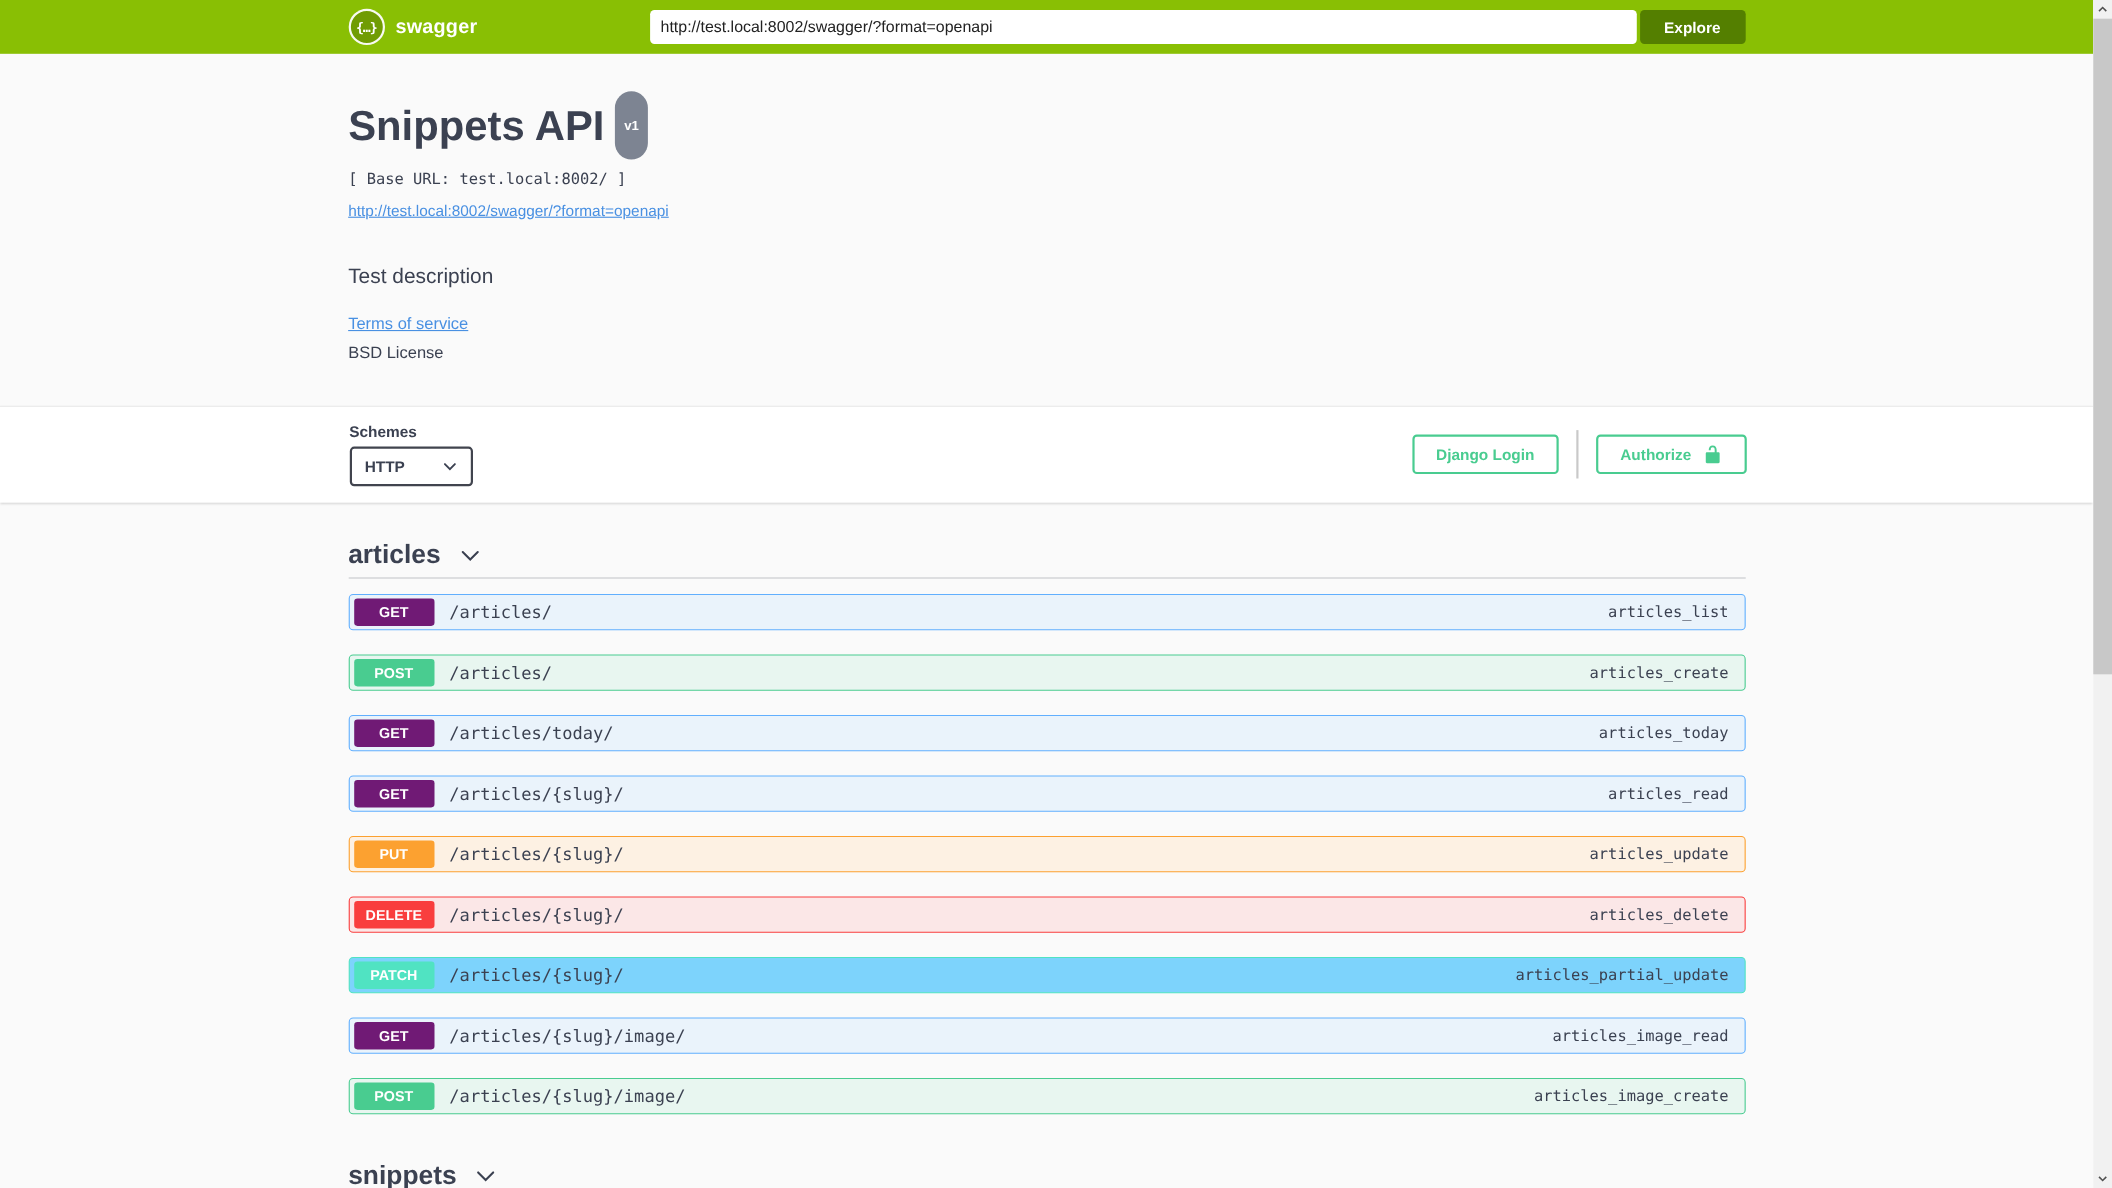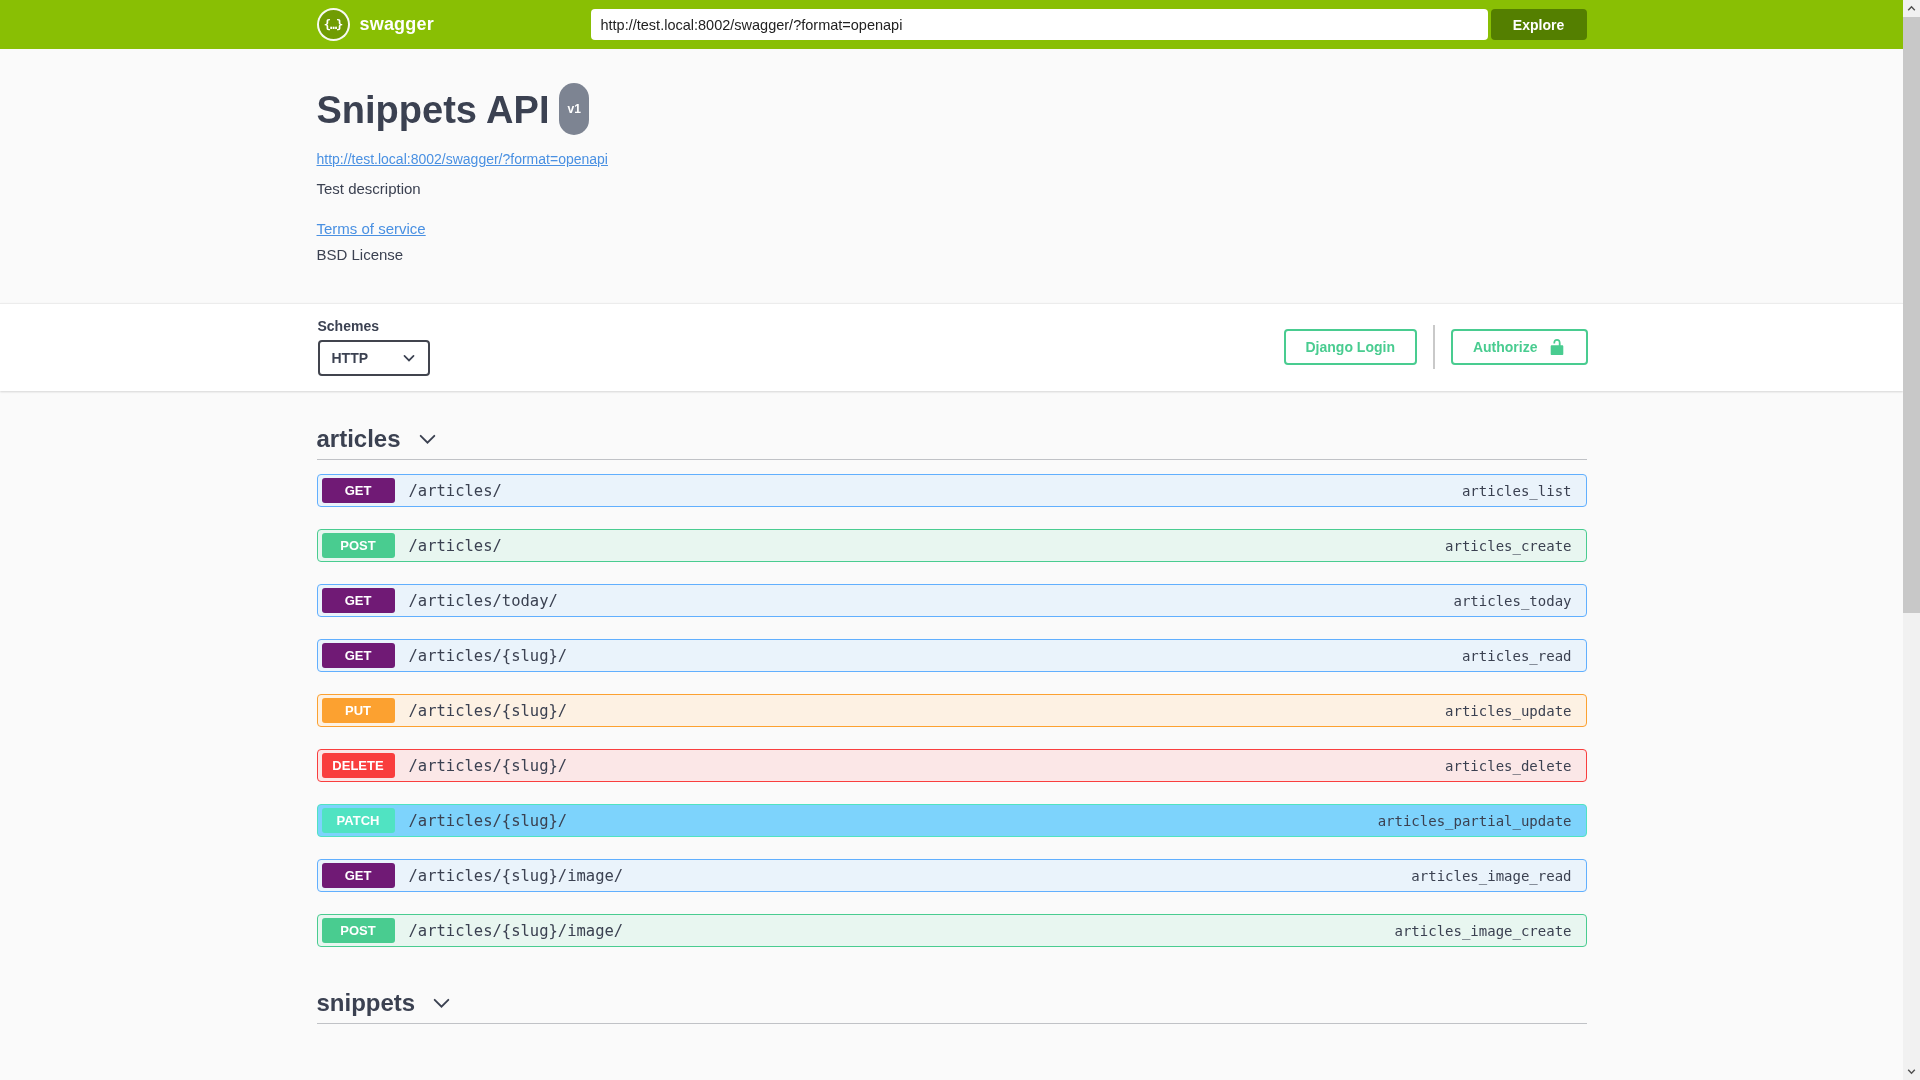--- a/index.html
+++ b/index.html
@@ -27,29 +27,29 @@
     width:897px; height:31px; border:none; border-radius:4px; padding:0 10px;
     font-family:"Liberation Sans", sans-serif; font-size:14.5px; color:#222; outline:none;
   }
   .explore-btn {
     width:96px; height:31px; border:none; border-radius:4px; background:#547f00;
     color:#fff; font-weight:bold; font-size:14px; cursor:pointer;
   }
 
   
   .info-wrap { background:#fafafa; padding:38px 0 40px 0; }
-  .api-title { font-size:38px; font-weight:bold; color:#3b4151; line-height:46px; }
+  .api-title { font-size:38px; font-weight:bold; color:#3b4151; line-height:56px; }
   .version-badge {
     display:inline-block; vertical-align:top; position:relative; top:-4px; margin-left:10px;
     background:#7d8492; color:#fff; font-size:12px; font-weight:bold;
     padding:3px 8px; border-radius:57px;
   }
   .base-url { font-family:"DejaVu Sans Mono", monospace; font-size:14px; color:#3b4151; margin-top:6px; }
   .spec-link { display:inline-block; margin-top:12px; font-size:14px; color:#4990e2; text-decoration:underline; }
-  .description { margin-top:12px; font-size:15px; color:#3b4151; }
+  .description { margin-top:40px; font-size:19px; color:#3b4151; }
   .info-link { display:block; font-size:15px; color:#4990e2; text-decoration:underline; }
   .terms-link { margin-top:23px; }
   .contact-link { margin-top:9px; }
   .license-text { margin-top:9px; font-size:15px; color:#3b4151; }
 
   
   .scheme-band { background:#fff; border-top:1px solid #ececec; box-shadow:0 1px 2px 0 rgba(0,0,0,.15); padding:14px 0 15px 2px; }
   .scheme-inner { display:flex; align-items:center; justify-content:space-between; }
   .schemes-label { display:block; font-size:14px; font-weight:bold; color:#3b4151; }
   .scheme-select {
@@ -125,20 +125,21 @@
         <div class="download-form">
           <input class="url-input" type="text" value="http://test.local:8002/swagger/?format=openapi" style="">
           <button class="explore-btn">Explore</button>
         </div>
       </div>
     </header>
 
     <section class="info-wrap">
       <div class="container">
         <h1 class="api-title"><span>Snippets API</span><span class="version-badge">v1</span></h1>
+        <div class="base-url">[ Base URL: test.local:8002/ ]</div>
         <a class="spec-link" href="#">http://test.local:8002/swagger/?format=openapi</a>
         <div class="description">Test description</div>
         <a class="info-link terms-link" href="#">Terms of service</a>
         <div class="license-text">BSD License</div>
       </div>
     </section>
 
     <section class="scheme-band">
       <div class="container scheme-inner">
         <div class="schemes">

